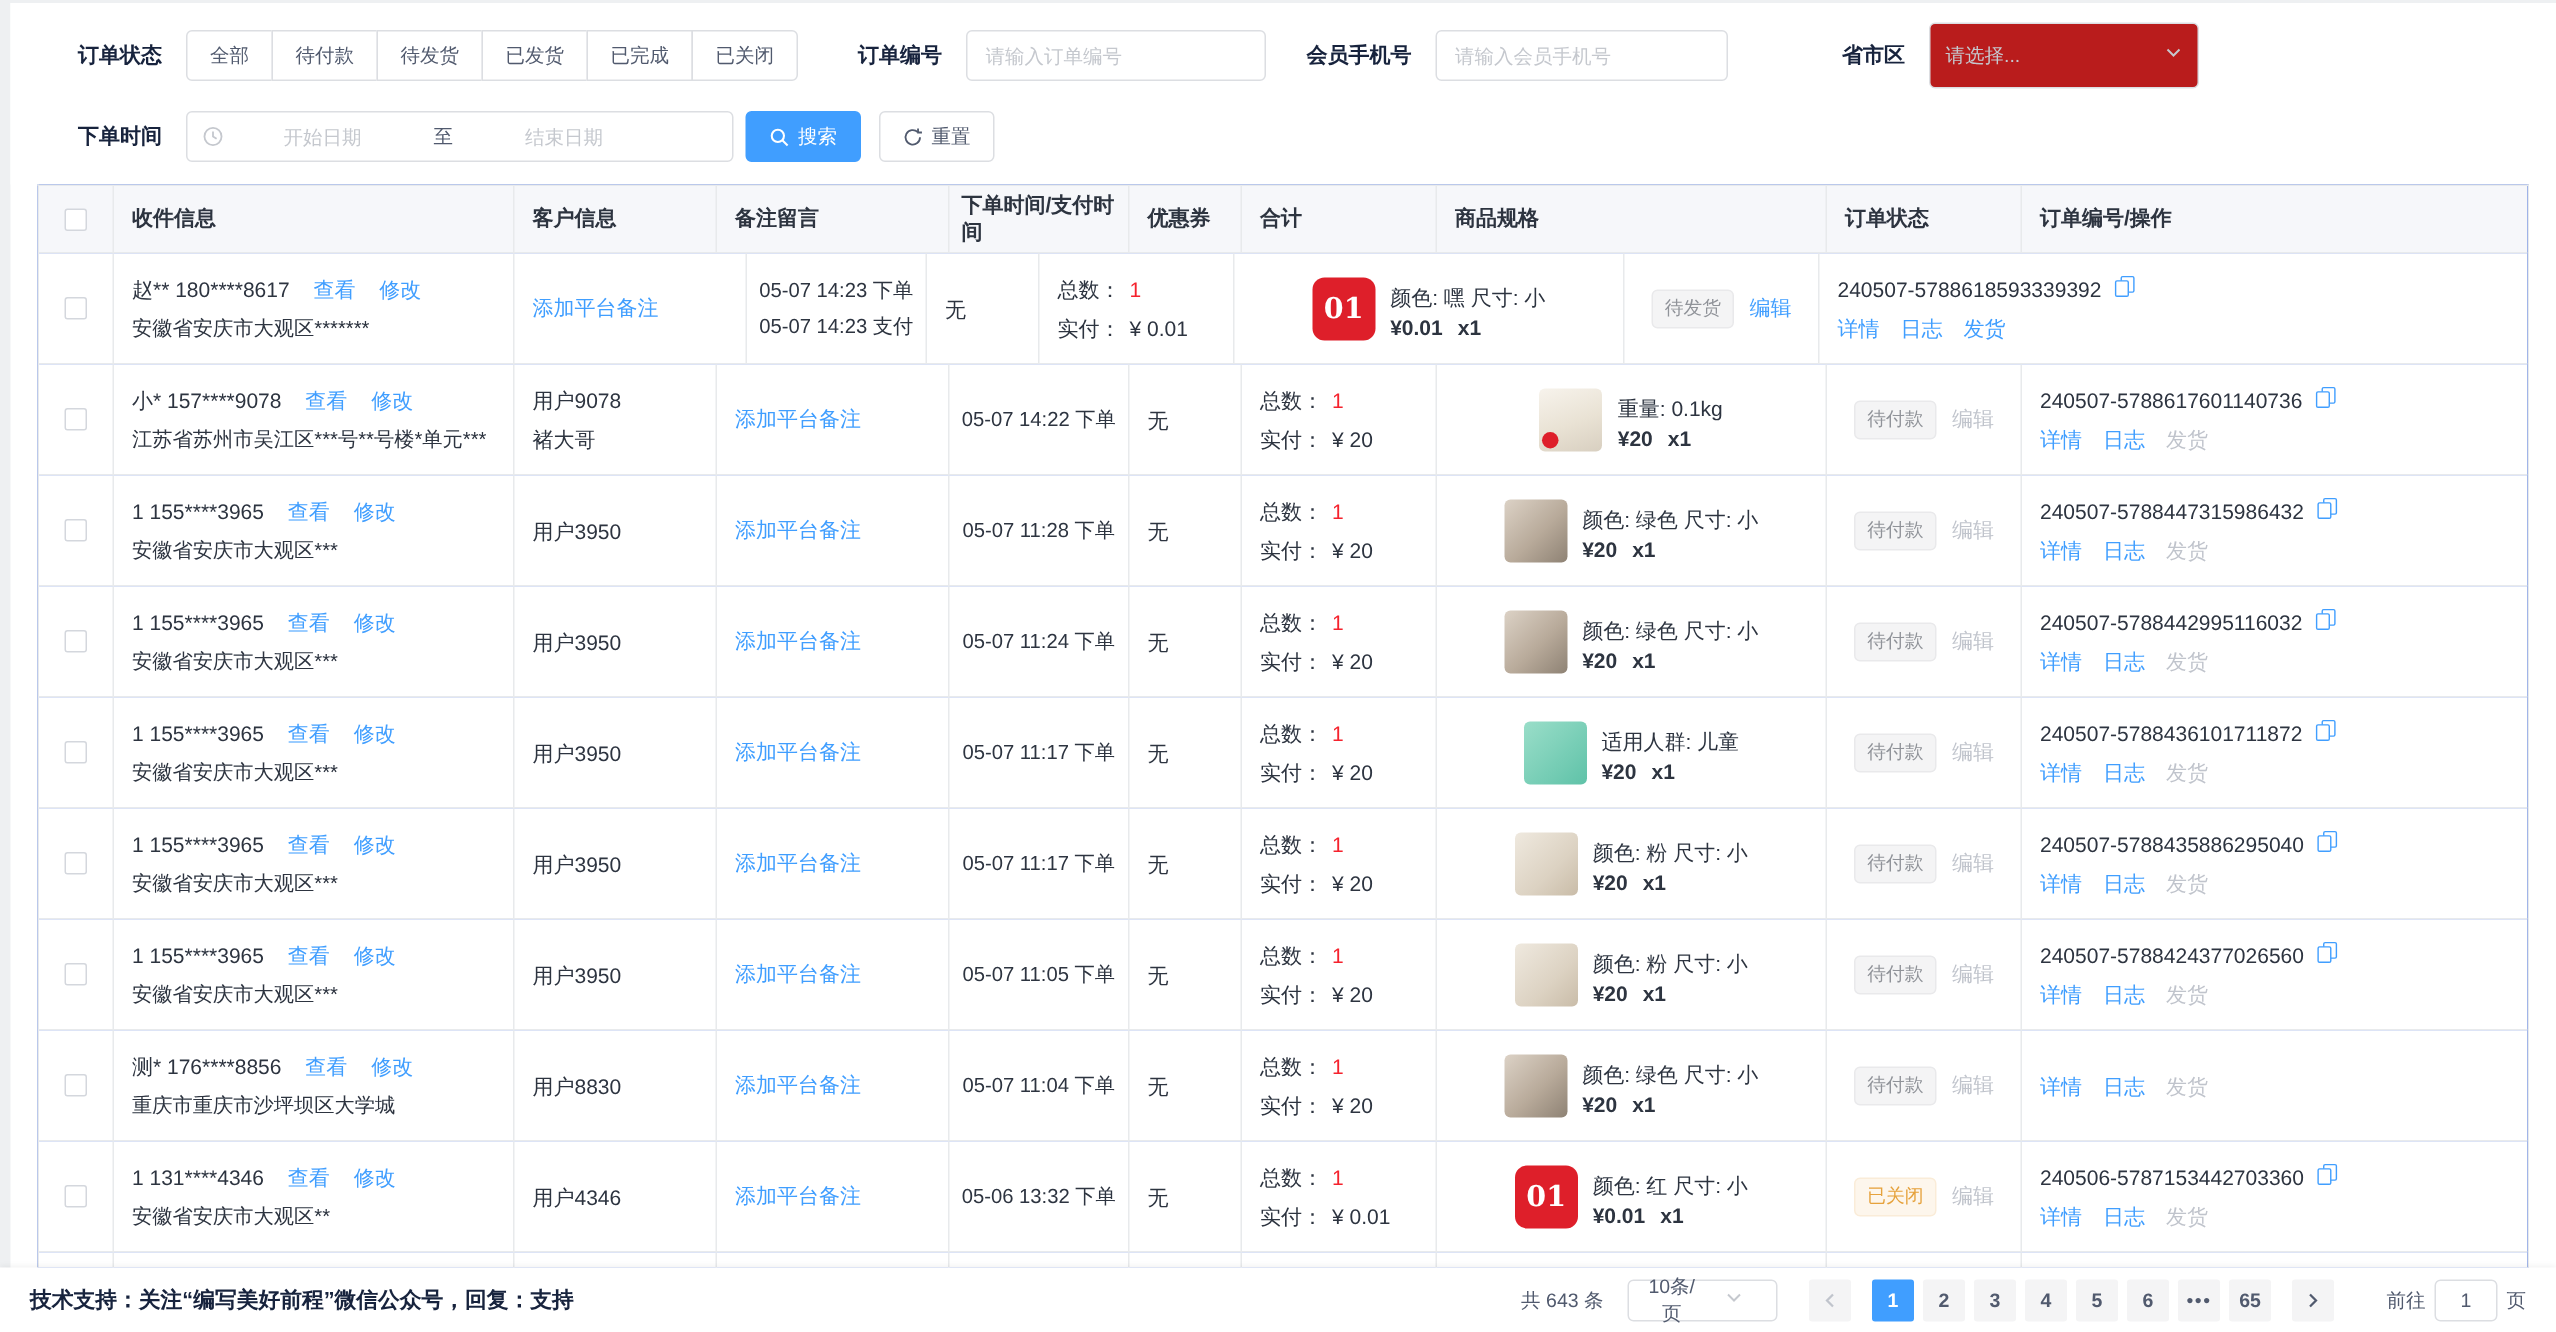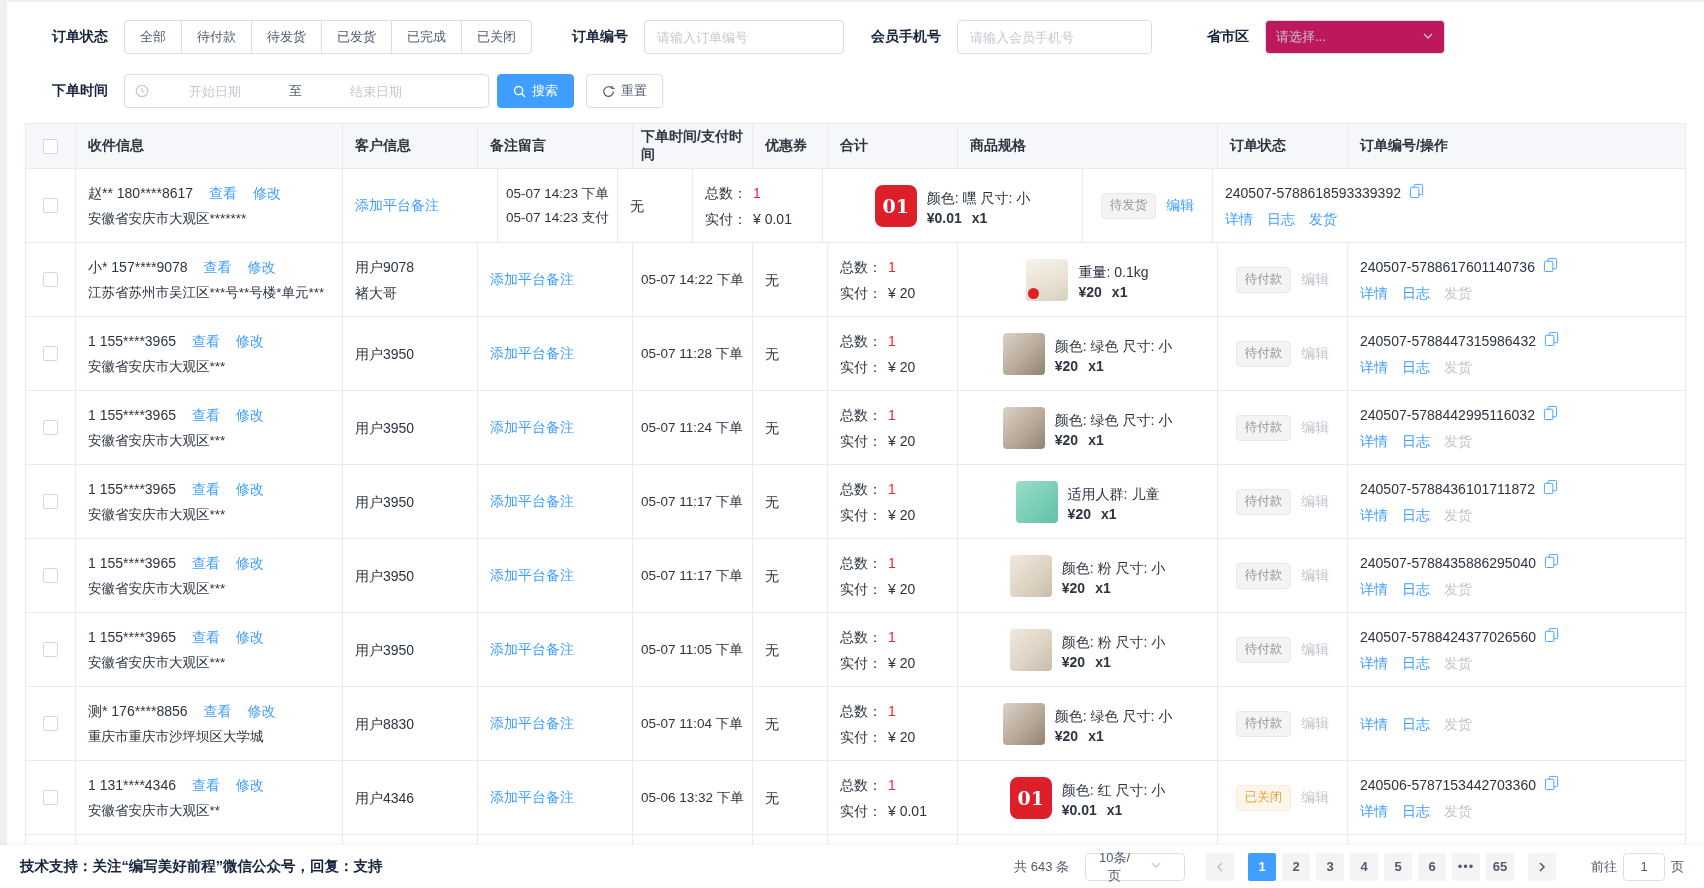--- a/index.html
+++ b/index.html
@@ -12,24 +12,24 @@
   .filter-row + .filter-row { margin-top:20px; }
   .flabel { font-size:14px; font-weight:bold; color:#17233d; white-space:nowrap; }
   .btn-group { display:flex; margin-left:16px; }
   .gbtn { height:34px; padding:0 15px; font-size:13px; color:#515a6e; background:#fff;
           border:1px solid #dcdee2; margin-left:-1px; cursor:pointer; font-family:inherit; }
   .gbtn:first-child { border-radius:4px 0 0 4px; margin-left:0; }
   .gbtn:last-child { border-radius:0 4px 4px 0; }
   .f-input { height:34px; border:1px solid #dcdee2; border-radius:4px; padding:0 12px; font-size:13px;
              color:#515a6e; outline:none; font-family:inherit; }
   .f-input::placeholder { color:#c5c8ce; }
-  .ml40{margin-left:40px} .ml27{margin-left:27px} .ml55{margin-left:55px} .ml16{margin-left:16px}
+  .ml40{margin-left:40px} .ml27{margin-left:27px} .ml55{margin-left:76px} .ml16{margin-left:16px}
   .w200{width:200px} .w195{width:195px}
-  .select-box { width:180px; height:34px; border:1px solid #dcdee2; border-radius:4px; display:flex;
-                align-items:center; padding:0 10px; cursor:pointer; background:#be185d; }
+  .select-box { width:180px; height:44px; border:1px solid #dcdee2; border-radius:4px; display:flex;
+                align-items:center; padding:0 10px; cursor:pointer; background:#b91c1c; }
   .select-box .sel-text { flex:1; font-size:13px; color:#c5c8ce; }
   .date-range { width:365px; height:34px; border:1px solid #dcdee2; border-radius:4px; display:flex;
                 align-items:center; padding:0 10px; background:#fff; }
   .date-range input { border:none; outline:none; width:120px; text-align:center; font-size:13px; color:#515a6e; font-family:inherit; }
   .date-range input::placeholder { color:#c5c8ce; }
   .range-sep { font-size:13px; color:#515a6e; padding:0 14px; }
   .btn { height:34px; border-radius:4px; padding:16px 15px; font-size:13px; display:inline-flex;
          align-items:center; gap:6px; cursor:pointer; font-family:inherit; }
   .btn-primary { background:#409EFF; border:1px solid #409EFF; color:#fff; margin-left:8px; }
   .btn-plain { background:#fff; border:1px solid #dcdee2; color:#515a6e; margin-left:12px; }
@@ -46,21 +46,21 @@
   .td:last-child { border-right:none; }
   .c0{width:50px; align-items:center;} .c1{width:267px} .c2{width:135px} .c3{width:155px}
   .c4{width:120px; padding:0 8px;} .c5{width:75px} .c6{width:130px} .c7{width:260px} .c8{width:130px} .c9{flex:1}
   .cline { line-height:26px; white-space:nowrap; }
   .cline:empty { display:none; }
   .checkbox { width:15px; height:15px; border:1px solid #d4d7dd; border-radius:2px; background:#fff; display:inline-block; cursor:pointer; }
   .link { color:#409EFF; cursor:pointer; text-decoration:none; }
   .link.disabled { color:#c0c4cc; cursor:default; }
   .rec-line .link { margin-left:12px; }
   .addr { font-size:13.5px; white-space:nowrap; }
-  .time-line { font-size:13.5px; line-height:24px; white-space:nowrap; }
+  .time-line { font-size:13.5px; line-height:24px; white-space:nowrap;text-align:center; }
   .time-line:empty{display:none;}
   .red { color:#F5222D; margin-left:6px; }
   .paid-val { margin-left:6px; }
 
   .spec-cell { flex-direction:row; align-items:center; gap:10px; }
   .product-image { width:42px; height:42px; border-radius:8px; flex:none; position:relative; }
   .img-red01 { background:#DE1F2A; display:flex; align-items:center; justify-content:center; }
   .img-red01::before { content:"01"; color:#fff; font-family:"DejaVu Serif",serif; font-weight:bold; font-size:19px; }
   .img-shelf { background:linear-gradient(160deg,#f7f3ec 0%,#e9e2d4 55%,#d8cfc0 100%); border-radius:4px; }
   .img-shelf::after { content:""; position:absolute; left:2px; bottom:2px; width:11px; height:11px; background:#DE1F2A; border-radius:50%; }

